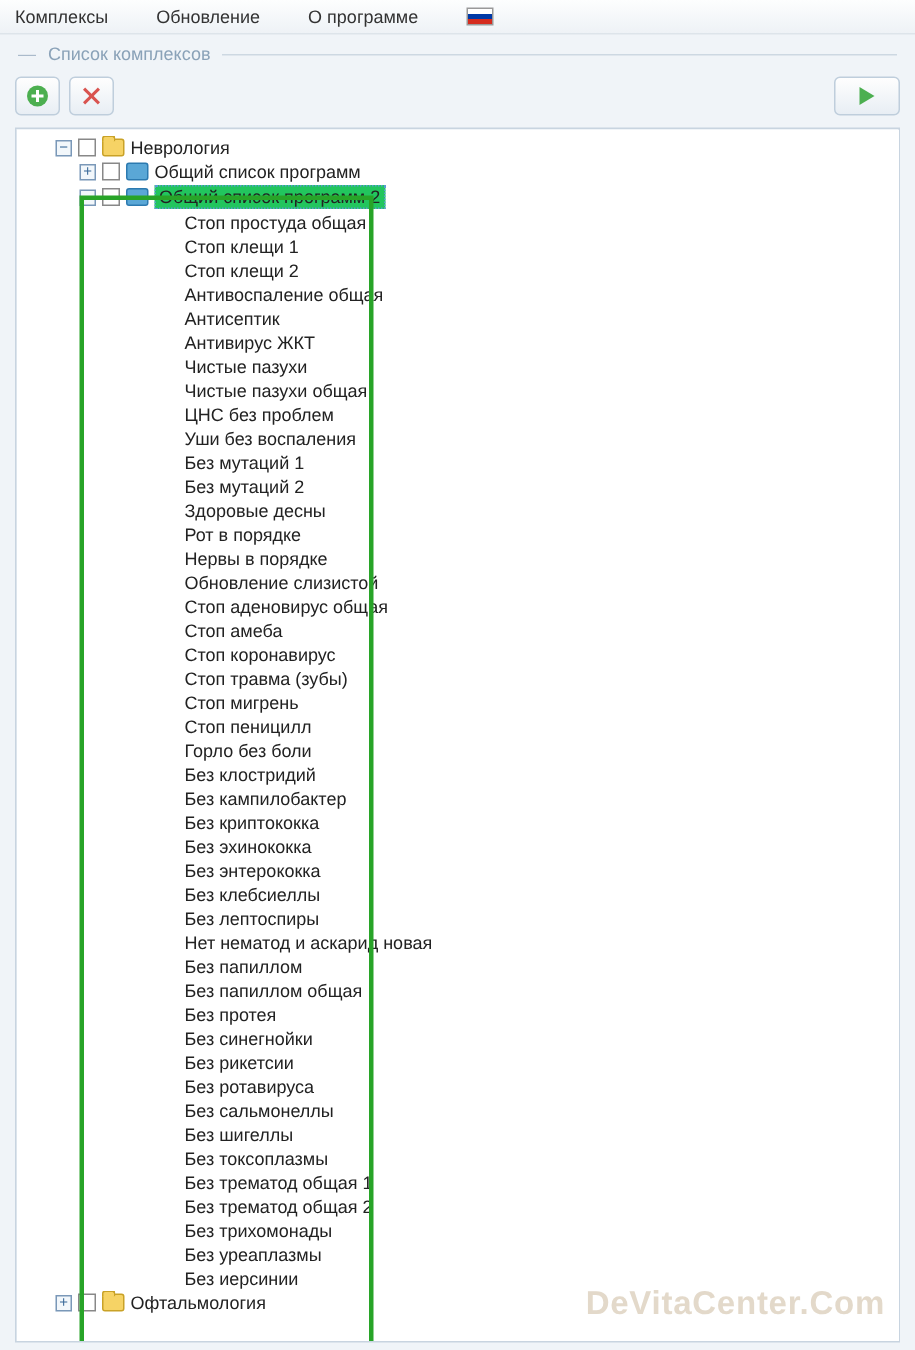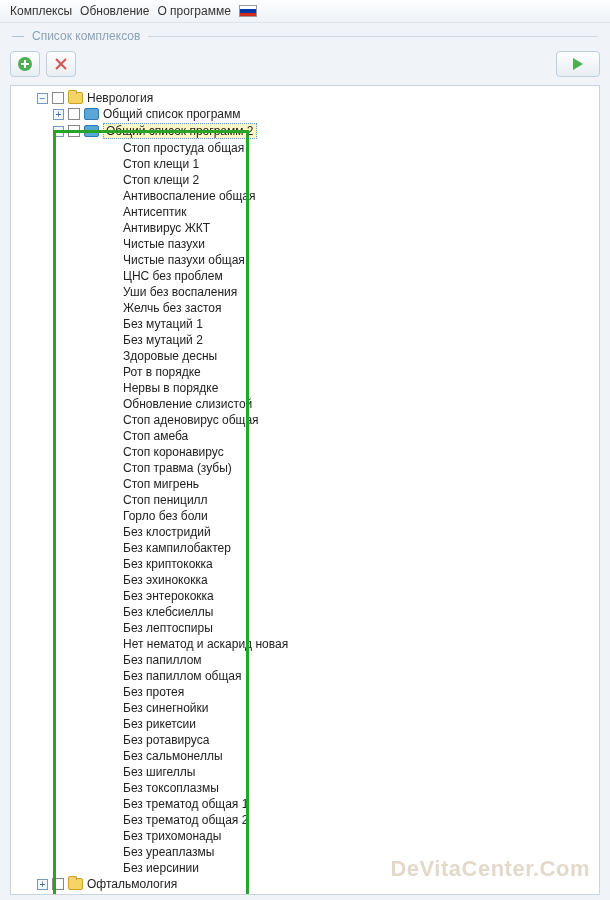--- a/index.html
+++ b/index.html
@@ -8,21 +8,21 @@
       font-size: 12px;
       background: #f0f4f8;
       width: 610px;
       height: 900px;
       overflow: hidden;
       position: relative;
     }
     .menubar {
       display: flex;
       align-items: center;
-      gap: 8px;
+      gap: 32px;
       padding: 4px 10px;
       background: linear-gradient(#fdfefe, #eef2f6);
       border-bottom: 1px solid #dde4ea;
       font-size: 12px;
       color: #333;
     }
     .menubar .menu-item { cursor: default; }
     .flag {
       width: 18px; height: 12px;
       display: inline-block;
@@ -134,21 +134,21 @@
       border: 1px solid #c9a227; border-bottom: none;
       border-radius: 2px 2px 0 0;
     }
     .folder-blue {
       width: 15px; height: 12px;
       background: #5aa7d6;
       border: 1px solid #2c7ab0;
       border-radius: 2px;
     }
     .selected .label {
-      background: #fef9c3;
+      background: #22c55e;
       border: 1px dotted #5a9bd4;
       padding: 0 2px;
     }
     .green-box {
       position: absolute;
       border: 3px solid #28a428;
       left: 42px;
       top: 44px;
       width: 196px;
       height: 786px;
@@ -246,23 +246,20 @@
       <div class="node lvl3">
         <span class="label">Чистые пазухи общая</span>
       </div>
       <div class="node lvl3">
         <span class="label">ЦНС без проблем</span>
       </div>
       <div class="node lvl3">
         <span class="label">Уши без воспаления</span>
       </div>
       <div class="node lvl3">
-        <span class="label">Желчь без застоя</span>
-      </div>
-      <div class="node lvl3">
         <span class="label">Без мутаций 1</span>
       </div>
       <div class="node lvl3">
         <span class="label">Без мутаций 2</span>
       </div>
       <div class="node lvl3">
         <span class="label">Здоровые десны</span>
       </div>
       <div class="node lvl3">
         <span class="label">Рот в порядке</span>

